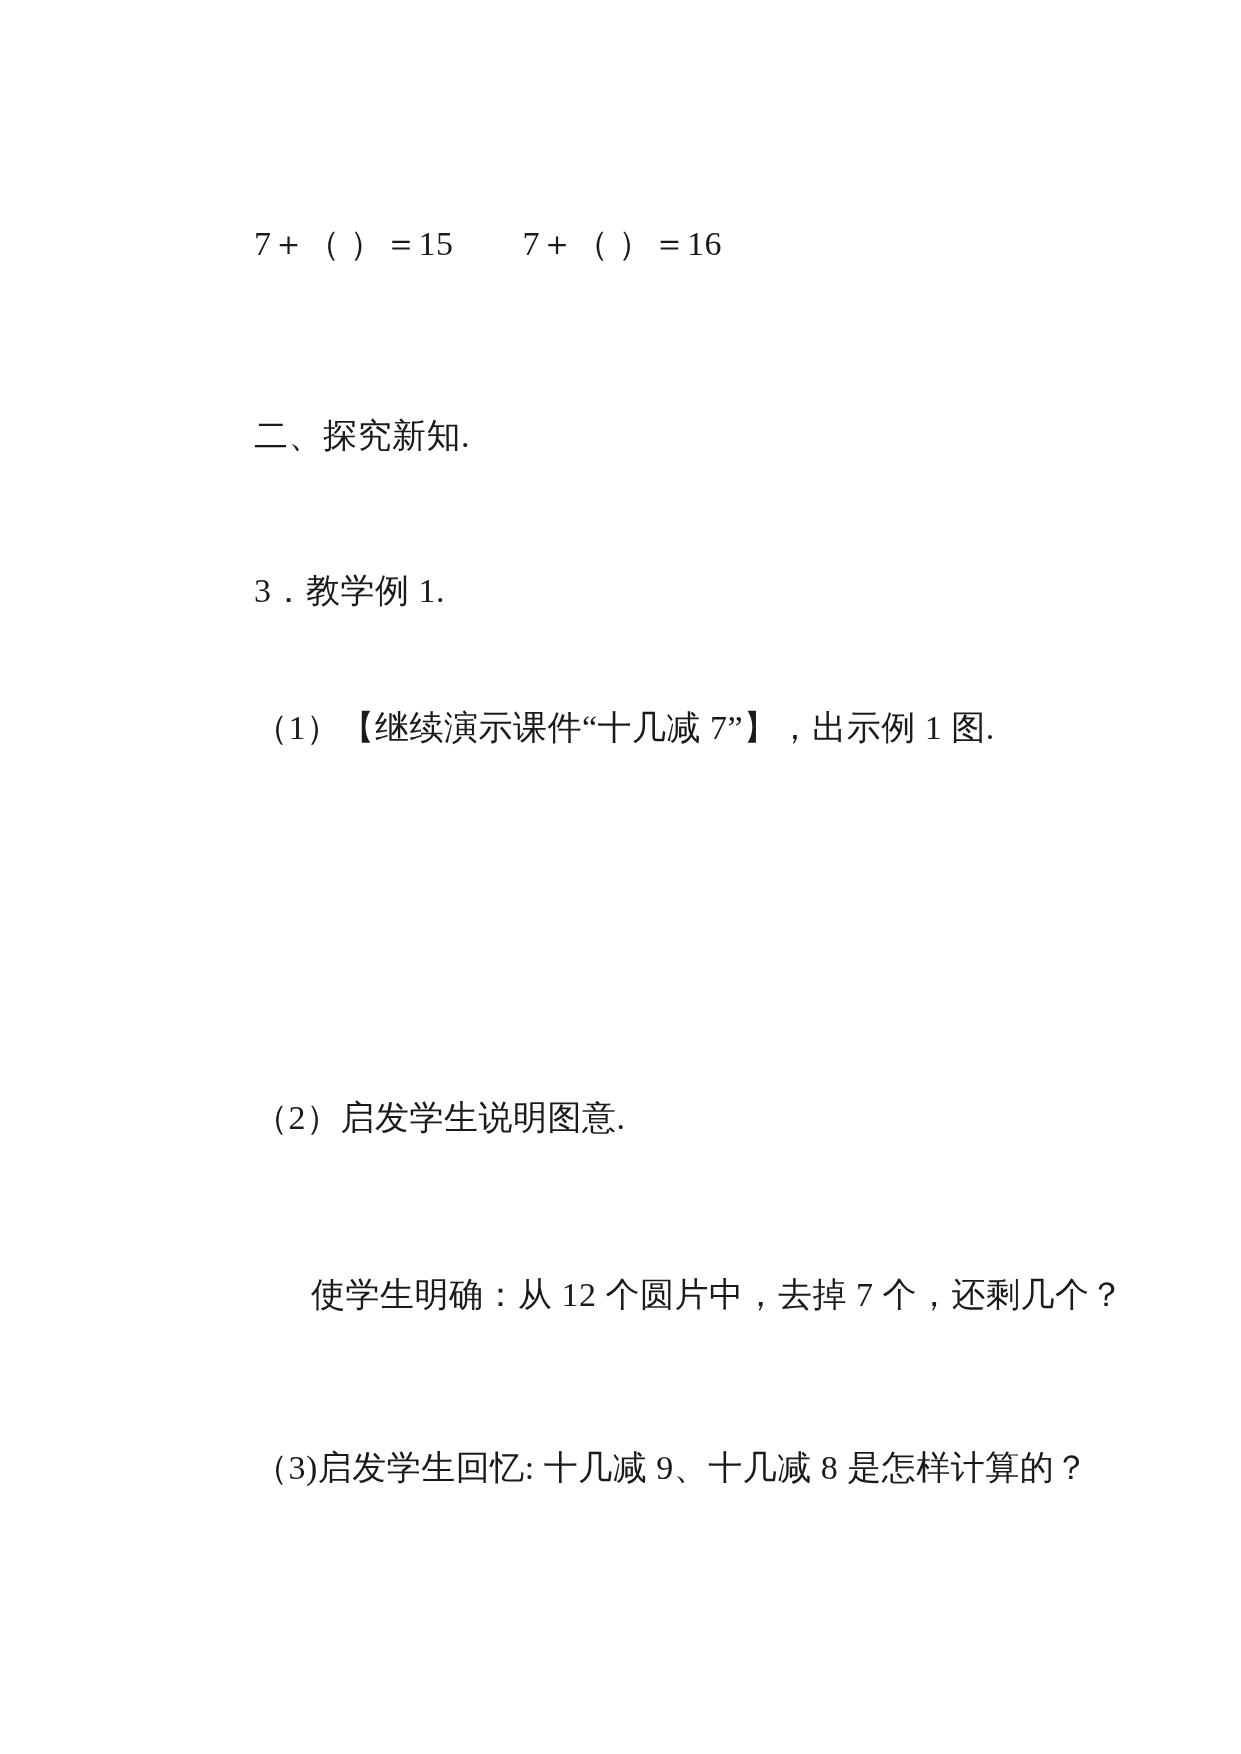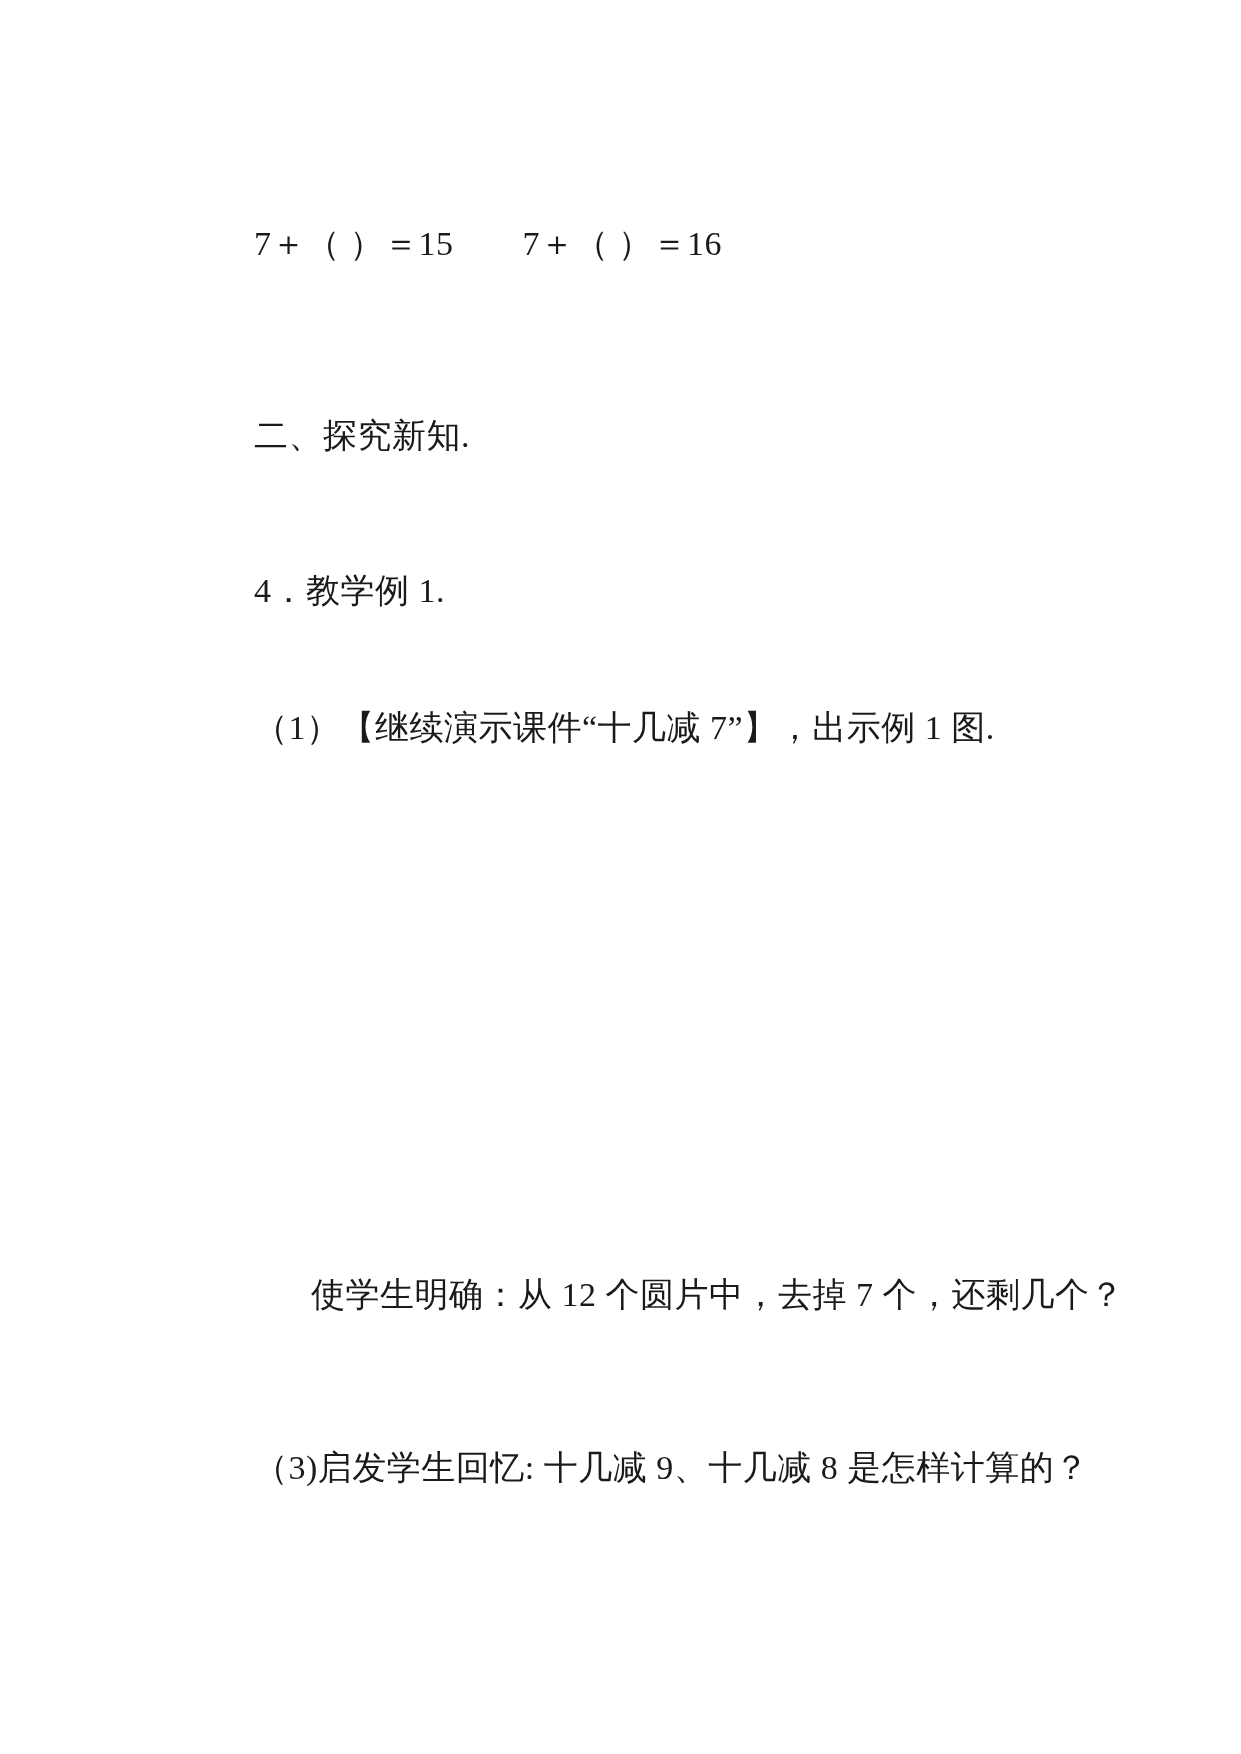--- a/index.html
+++ b/index.html
@@ -36,21 +36,22 @@
   .l7 { top: 1448px; }
 </style>
 </head>
 <body>
 
 <div class="page">
   <p class="doc-line l1">7＋（ ）＝15　　7＋（ ）＝16</p>
 
   <p class="doc-line l2">二、探究新知.</p>
 
-  <p class="doc-line l3">4．教学例 1.</p>
+  <p class="doc-line l3">3．教学例 1.</p>
 
   <p class="doc-line l4">（1）【继续演示课件“十几减 7”】，出示例 1 图.</p>
 
+  <p class="doc-line l5">（2）启发学生说明图意.</p>
 
   <p class="doc-line l6">使学生明确：从 12 个圆片中，去掉 7 个，还剩几个？</p>
 
   <p class="doc-line l7">（3)启发学生回忆: 十几减 9、十几减 8 是怎样计算的？</p>
 </div>
 
 </body></html>

